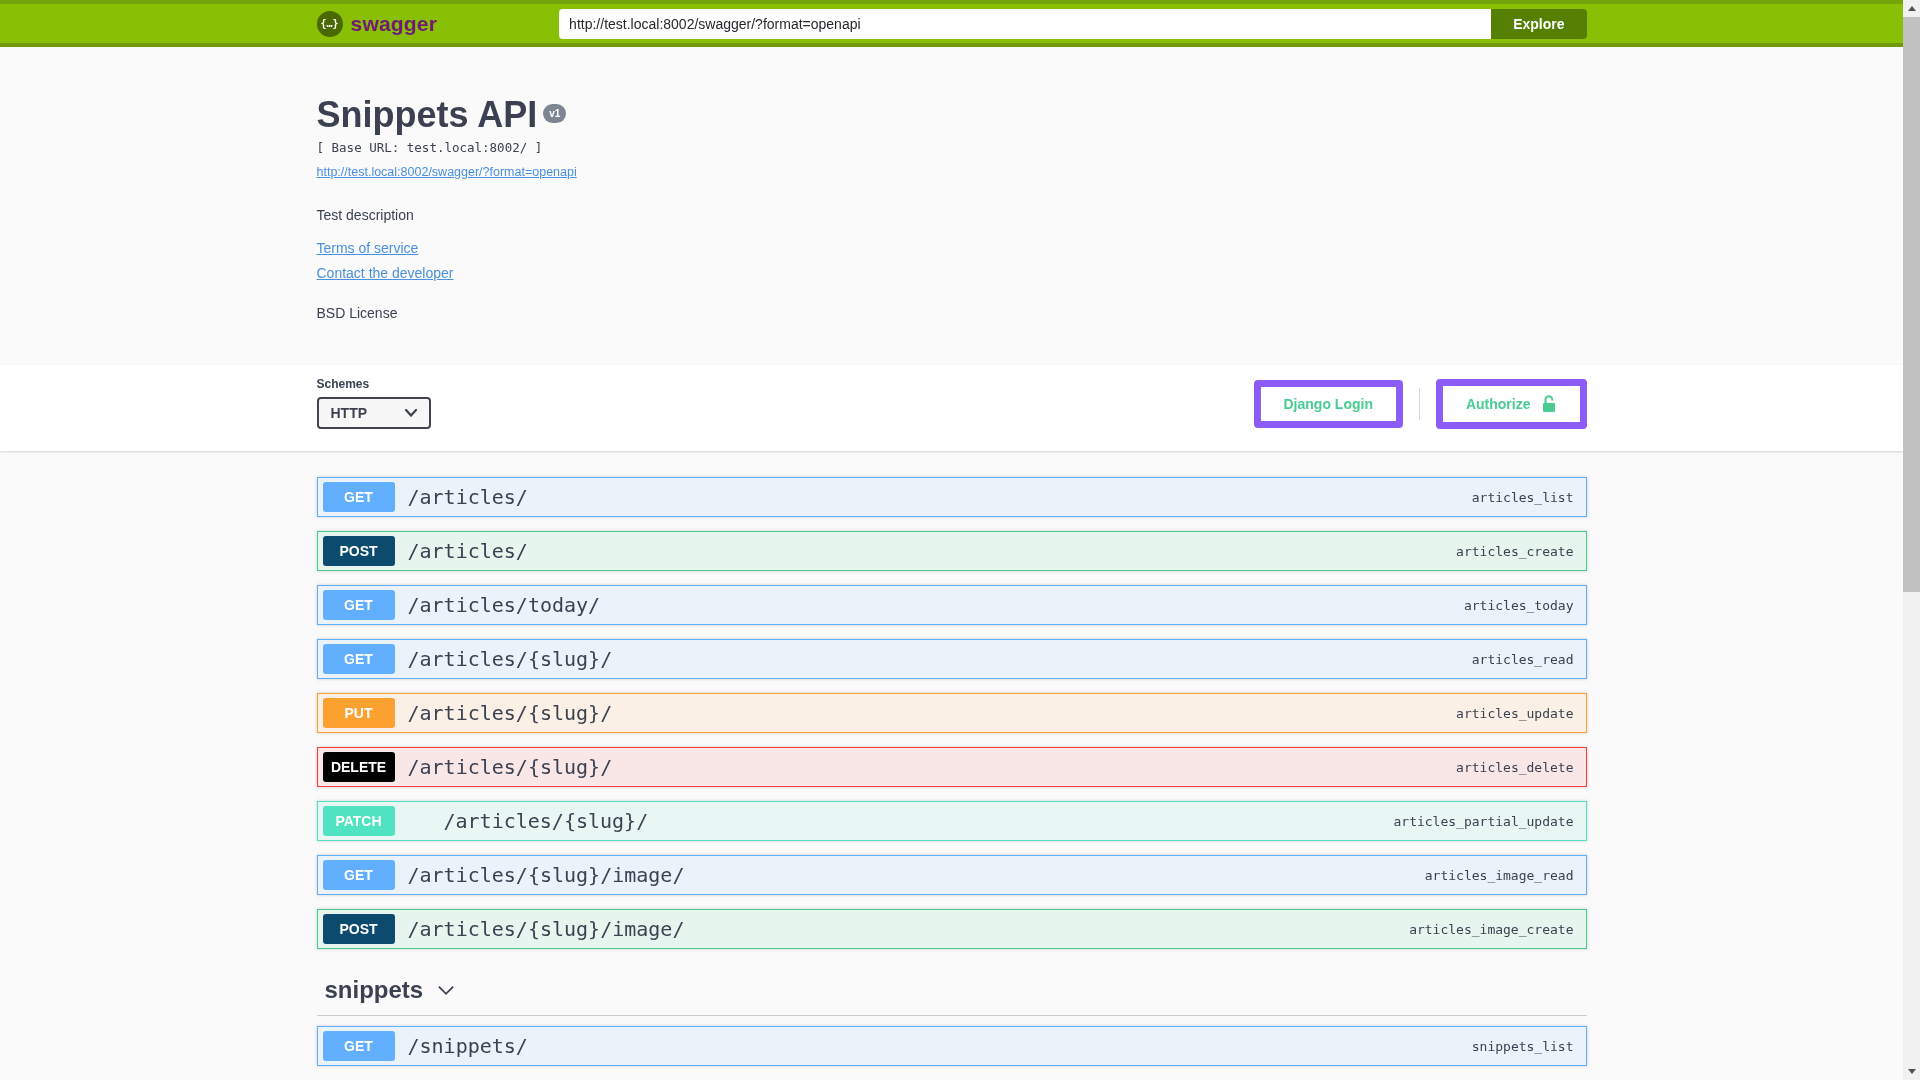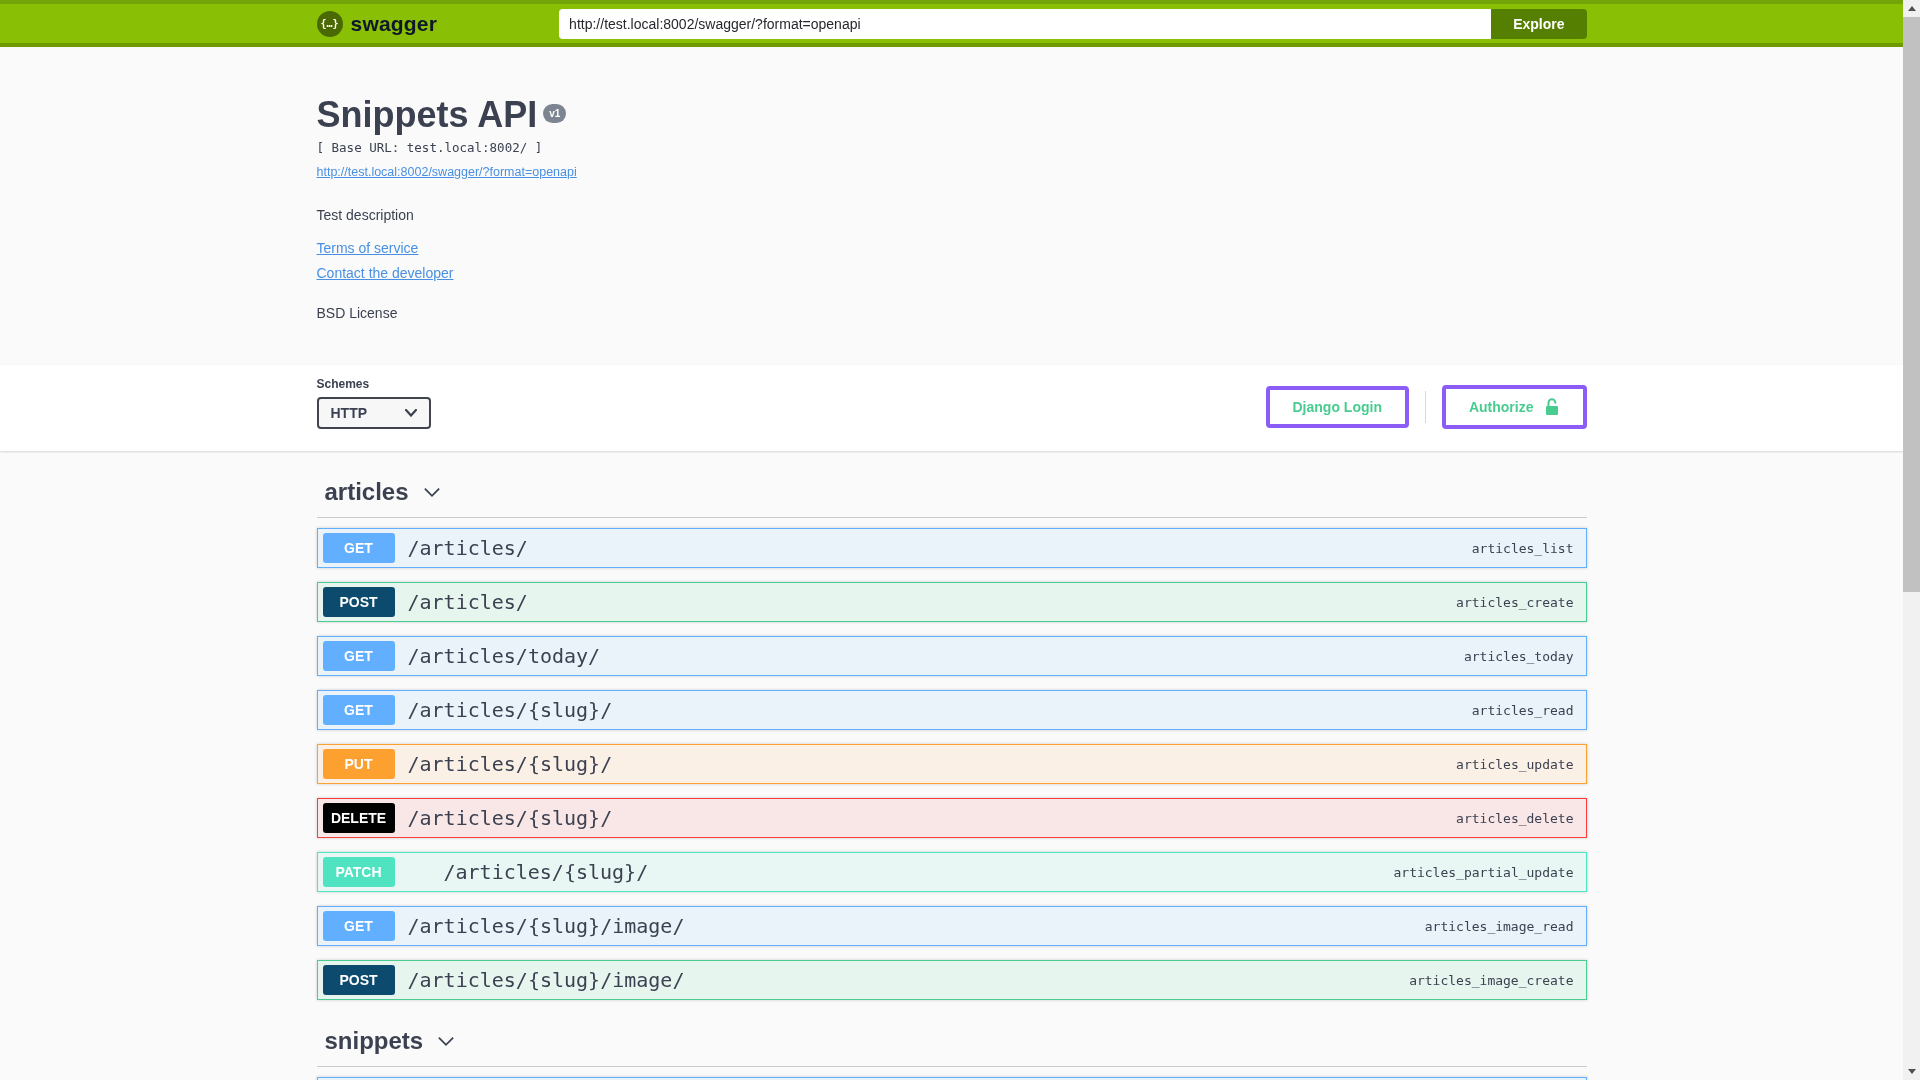--- a/index.html
+++ b/index.html
@@ -26,21 +26,21 @@
     display: flex; align-items: center;
   }
   .logo { display: flex; align-items: center; gap: 8px; text-decoration: none; }
   .logo-circle {
     width: 26px; height: 26px; border-radius: 50%;
     background: rgba(0,0,0,.45);
     color: #fff; font-family: "DejaVu Sans Mono", monospace;
     font-size: 10px; font-weight: bold;
     display: flex; align-items: center; justify-content: center;
   }
-  .logo-title { color: #0f172a; font-size: 21px; font-weight: 700; letter-spacing: .2px; }
+  .logo-title { color: #701a75; font-size: 21px; font-weight: 700; letter-spacing: .2px; }
   .download-url-wrapper { display: flex; flex: 1; margin-left: 122px; }
   .download-url-input {
     flex: 1; height: 30px; border: none; outline: none;
     border-radius: 4px 0 0 4px; padding: 0 10px;
     font-size: 14px; color: #26282d; background: #fff;
     font-family: "Liberation Sans", sans-serif;
   }
   .download-url-button {
     height: 30px; padding: 0 22px; border: none;
     background: #547f00; color: #fff; font-weight: 700; font-size: 14px;
@@ -86,21 +86,21 @@
   .schemes-select {
     width: 114px; height: 32px;
     border: 2px solid #41444e; border-radius: 4px;
     background: #f7f7f7;
     display: flex; align-items: center; justify-content: space-between;
     padding: 0 12px; cursor: pointer;
   }
   .schemes-select-value { font-size: 14px; font-weight: 700; color: #3b4151; }
   .auth-wrapper { display: flex; align-items: center; padding-bottom: 0; }
   .btn-outline-green {
-    border: 4px solid #8b5cf6; color: #49cc90; background: transparent;
+    border: 7px solid #8b5cf6; color: #49cc90; background: transparent;
     font-weight: 700; font-size: 14px; border-radius: 4px;
     padding: 9px 23px; cursor: pointer;
     display: flex; align-items: center; gap: 10px;
     font-family: "Liberation Sans", sans-serif;
   }
   .auth-divider { width: 1px; height: 32px; background: #d9d9d9; margin: 0 16px; }
 
   
   .operations { padding-bottom: 60px; }
   .opblock-tag-section { margin-top: 26px; }
@@ -228,26 +228,20 @@
             <rect x="2" y="8" width="12" height="9" rx="1.2" fill="#49cc90"></rect>
           </svg>
         </button>
       </div>
     </div>
   </div>
 
   <div class="wrapper operations">
 
     <div class="opblock-tag-section">
-      <div class="opblock-tag">
-        <span class="opblock-tag-name">articles</span>
-        <svg width="22" height="22" viewBox="0 0 20 20">
-          <path d="M3.5 7 L10 13.5 L16.5 7" fill="none" stroke="#3b4151" stroke-width="1.6"></path>
-        </svg>
-      </div>
 
       <div class="opblock opblock-get">
         <span class="opblock-method m-get">GET</span>
         <span class="opblock-path">/articles/</span>
         <span class="opblock-opid">articles_list</span>
       </div>
       <div class="opblock opblock-post">
         <span class="opblock-method m-post">POST</span>
         <span class="opblock-path">/articles/</span>
         <span class="opblock-opid">articles_create</span>

